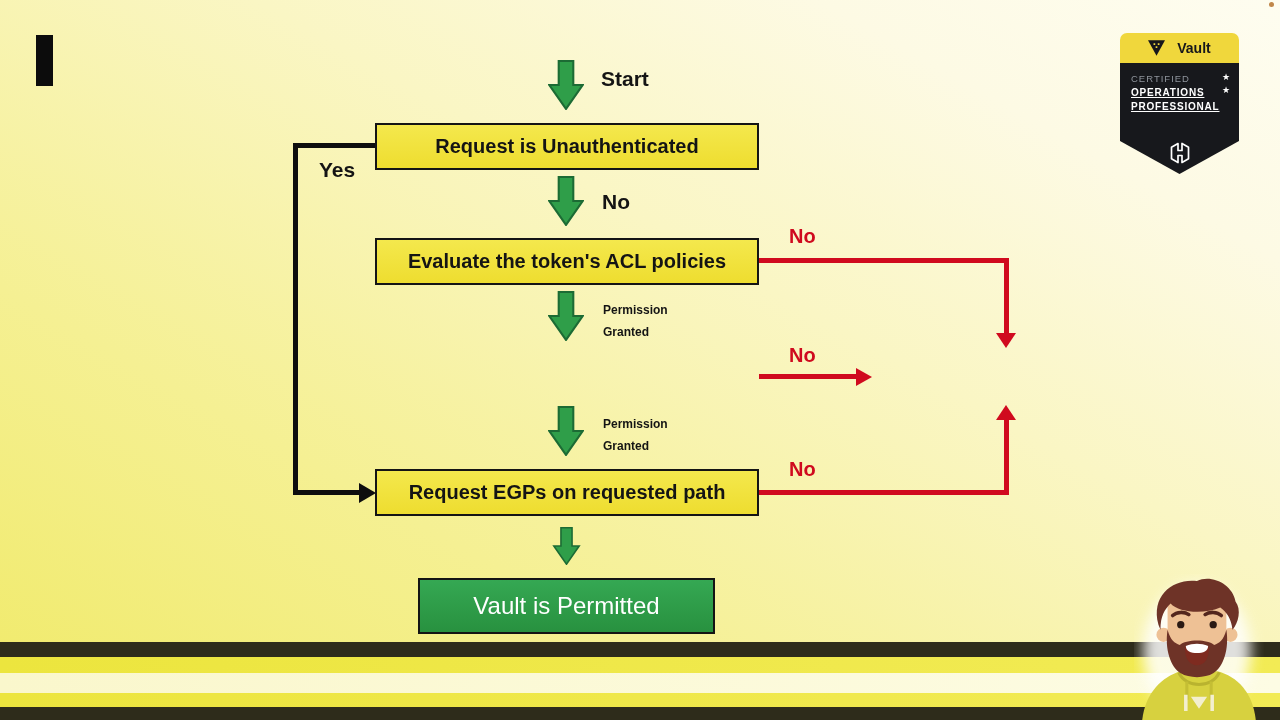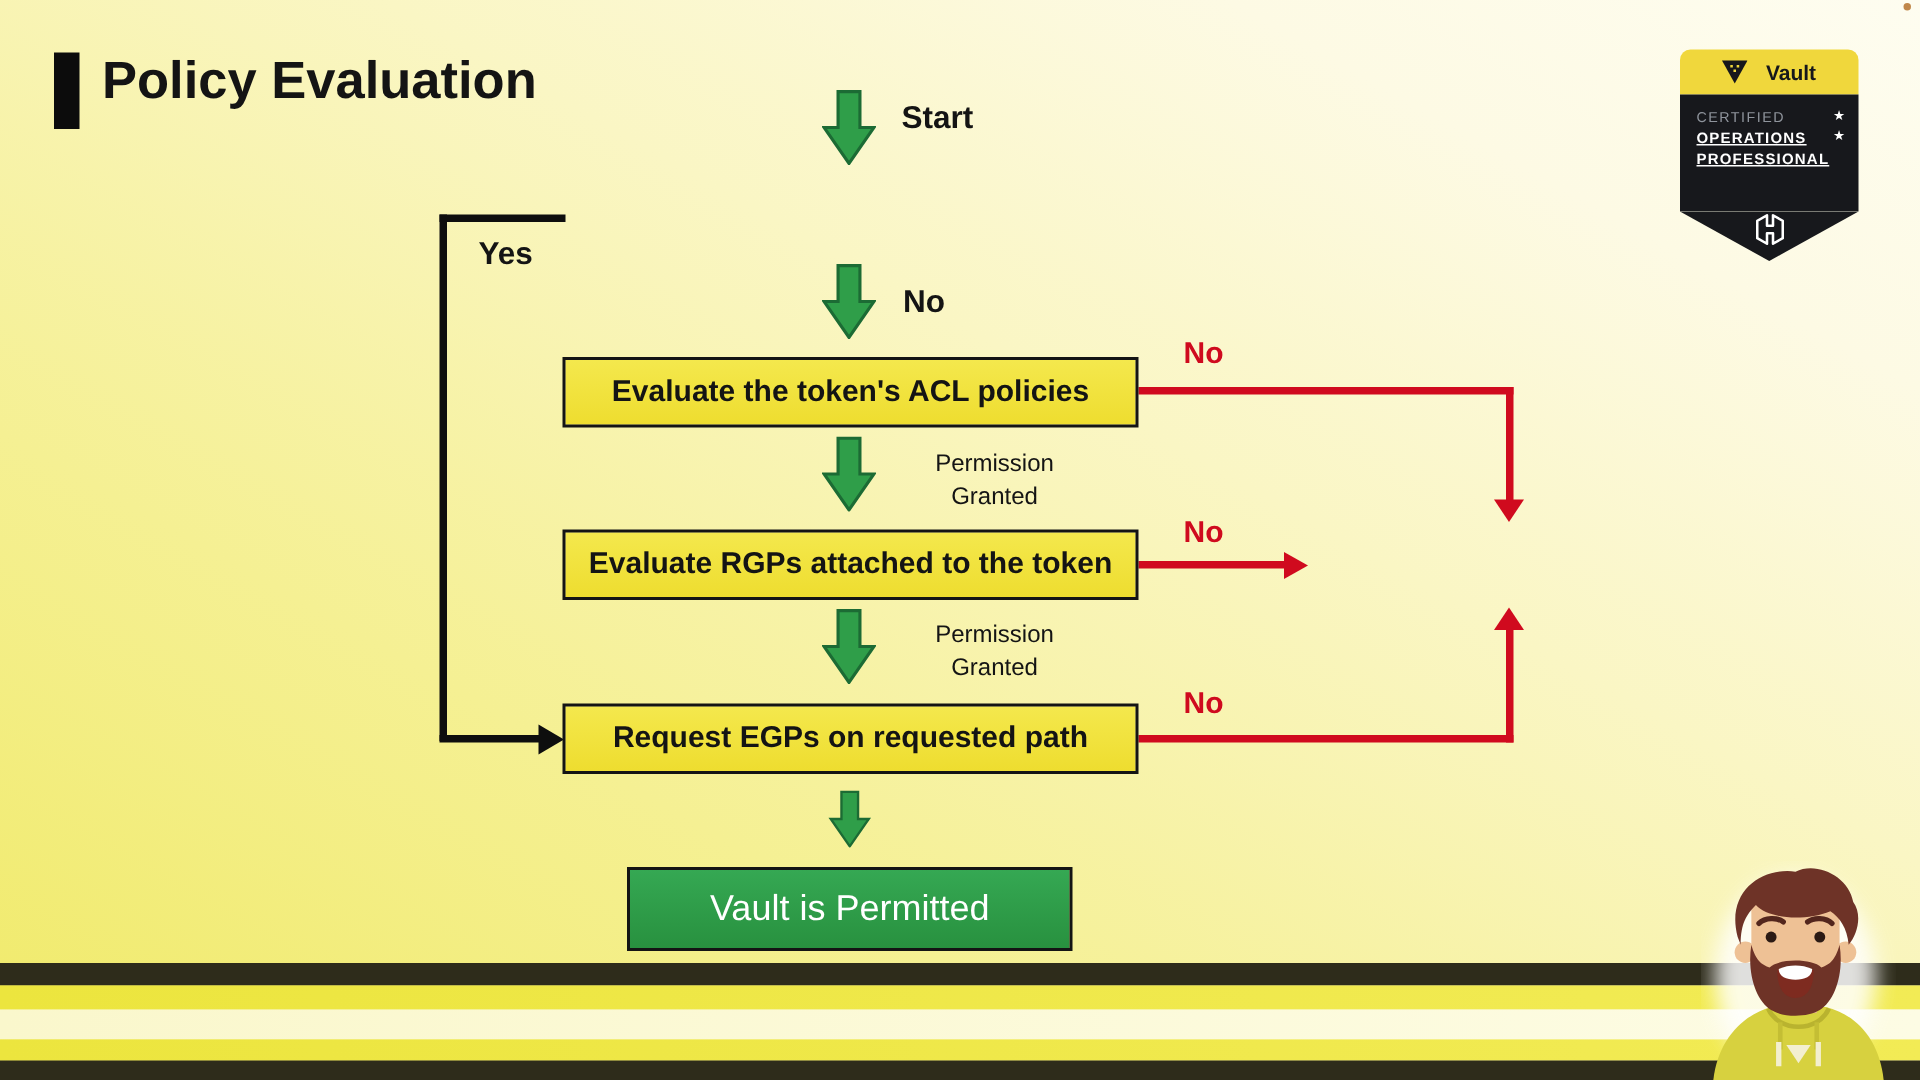--- a/index.html
+++ b/index.html
@@ -13,21 +13,21 @@
   .node{position:absolute;display:flex;align-items:center;justify-content:center;text-align:center;
     border:2px solid #141414;box-sizing:border-box;}
   .node-yellow{left:375px;width:384px;height:47px;background:linear-gradient(#f4e84d,#eedd2f);color:#141414;font-weight:bold;font-size:20px;}
   .node-red{left:872px;top:348px;width:268px;height:57px;background:linear-gradient(#e01325,#c70417);color:#fff;font-size:24px;font-weight:500;}
   .node-green{left:418px;top:578px;width:297px;height:56px;background:linear-gradient(#35a853,#28913f);color:#fff;font-size:24px;font-weight:500;}
   
   .garrow{position:absolute;}
   
   .lbl{position:absolute;color:#141414;font-weight:bold;font-size:21px;}
   .lbl-red{position:absolute;color:#cf0a1e;font-weight:bold;font-size:20px;}
-  .lbl-small{position:absolute;color:#141414;font-weight:normal;font-size:16px;line-height:22px;text-align:center;width:120px;white-space:pre-line;}
+  .lbl-small{position:absolute;color:#141414;font-weight:bold;font-size:12px;line-height:22px;width:120px;white-space:pre-line;}
   
   .seg{position:absolute;background:#0e0e0e;}
   .rseg{position:absolute;background:#d00a1e;}
   .tri{position:absolute;width:0;height:0;}
   .tri-right-black{border-left:17px solid #0e0e0e;border-top:10px solid transparent;border-bottom:10px solid transparent;}
   .tri-right-red{border-left:16px solid #d00a1e;border-top:9px solid transparent;border-bottom:9px solid transparent;}
   .tri-down-red{border-top:15px solid #d00a1e;border-left:10px solid transparent;border-right:10px solid transparent;}
   .tri-up-red{border-bottom:15px solid #d00a1e;border-left:10px solid transparent;border-right:10px solid transparent;}
   
   .badge{position:absolute;left:1120px;top:33px;width:119px;}
@@ -49,21 +49,20 @@
   
   .avatar{position:absolute;left:1134px;top:574px;width:130px;height:146px;}
   .dot{position:absolute;left:1269px;top:2px;width:5px;height:5px;border-radius:50%;background:#b5722d;opacity:.85;}
 </style>
 </head>
 <body>
 
 <div class="slide">
 
   <div class="title-accent"></div>
-  <h1 class="page-title">Policy Evaluation</h1>
 
   <div class="seg" style="left:293px;top:143px;width:84px;height:5px;"></div>
   <div class="seg" style="left:293px;top:143px;width:5px;height:351px;"></div>
   <div class="seg" style="left:293px;top:490px;width:68px;height:5px;"></div>
   <div class="tri tri-right-black" style="left:359px;top:483px;"></div>
   <span class="lbl" style="left:319px;top:158px;">Yes</span>
 
   <div class="rseg" style="left:759px;top:258px;width:250px;height:5px;"></div>
   <div class="rseg" style="left:1004px;top:258px;width:5px;height:76px;"></div>
   <div class="tri tri-down-red" style="left:996px;top:333px;"></div>
@@ -94,22 +93,22 @@
     <polygon points="10,1 24,1 24,24 33,24 17,47 1,24 10,24" fill="#2f9e49" stroke="#1c6b34" stroke-width="2"></polygon>
   </svg>
 
   <span class="lbl" style="left:601px;top:67px;">Start</span>
   <span class="lbl" style="left:602px;top:190px;">No</span>
   <span class="lbl-small" style="left:603px;top:299px;">Permission
 Granted</span>
   <span class="lbl-small" style="left:603px;top:413px;">Permission
 Granted</span>
 
+  <div class="node node-yellow" style="top:123px;">Request is Unauthenticated</div>
   <div class="node node-yellow" style="top:238px;">Evaluate the token's ACL policies</div>
-  <div class="node node-yellow" style="top:353px;">Evaluate RGPs attached to the token</div>
   <div class="node node-yellow" style="top:469px;">Request EGPs on requested path</div>
   <div class="node node-green">Vault is Permitted</div>
 
   <div class="badge">
     <div class="badge-head">
       <svg width="17" height="16" viewBox="0 0 20 18">
         <path d="M0 0 H20 L10 18 Z" fill="#16171b"></path>
         <path d="M6.5 3.5 h2 v2 h-2 z M11.5 3.5 h2 v2 h-2 z M9 7 h2 v2 h-2 z" fill="#f0d73c"></path>
       </svg>
       <span>Vault</span>

